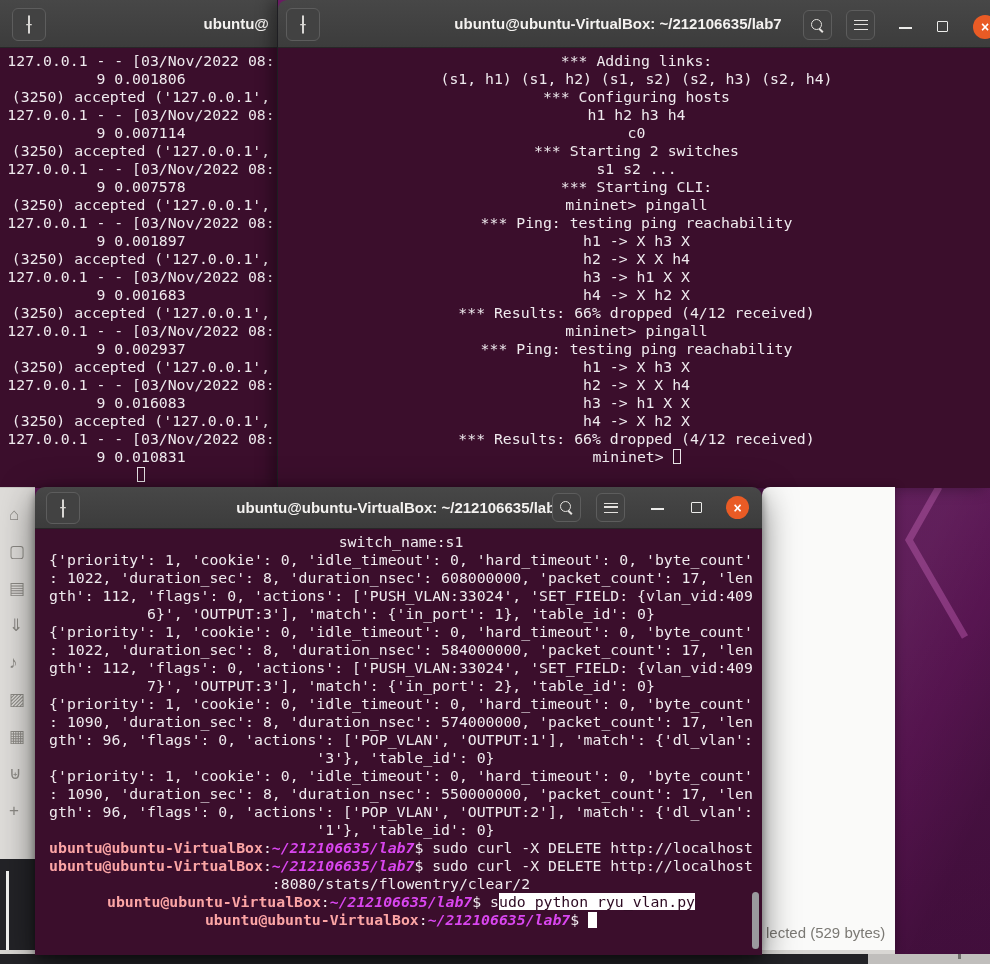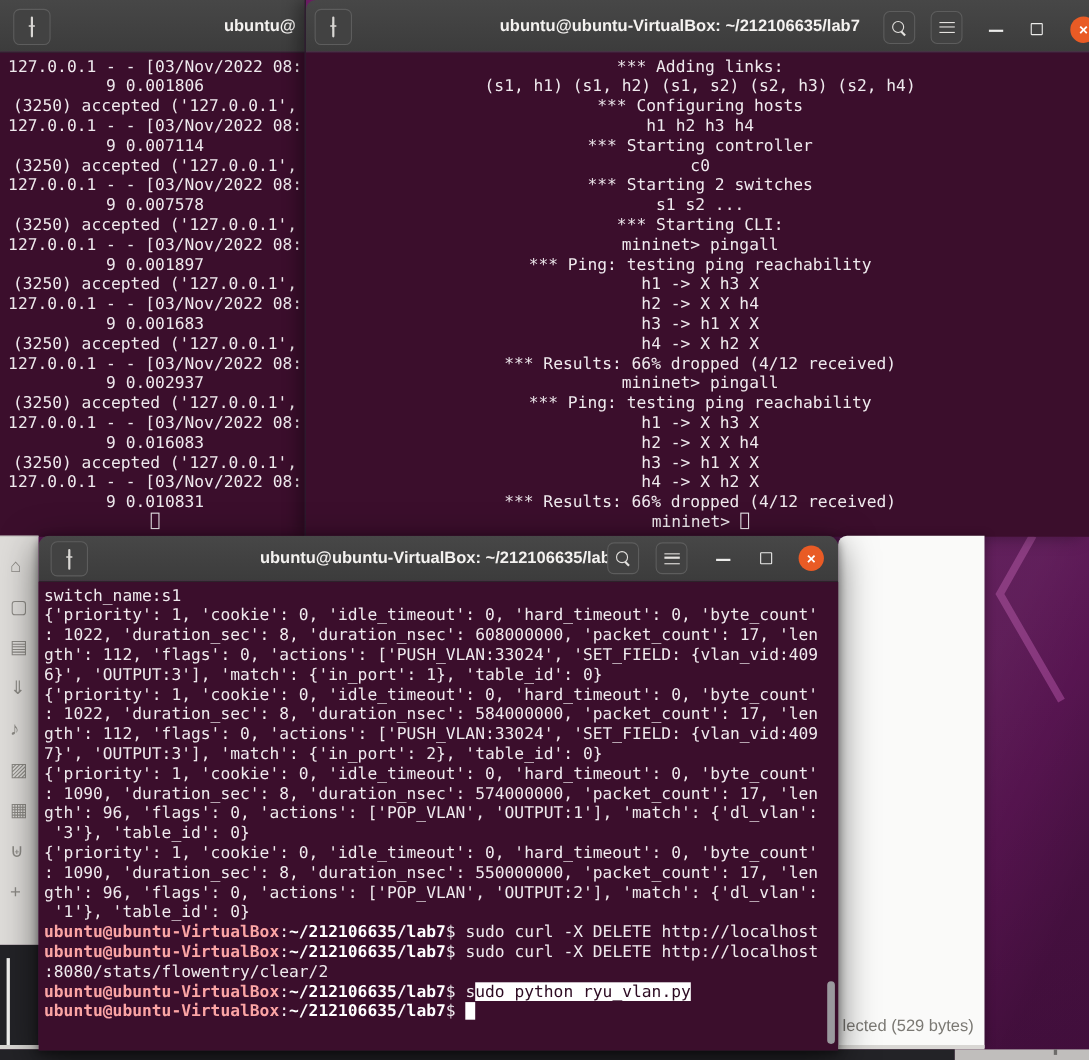--- a/index.html
+++ b/index.html
@@ -25,21 +25,21 @@
   .icon-menu::after { content:""; position:absolute; left:0; top:2.6px; width:14px; height:1.8px; background:#e4e2df; }
   .ctl-min { position:absolute; width:13px; height:2px; background:#ececea; }
   .ctl-max { position:absolute; width:11px; height:11px; border:1.6px solid #ececea; border-radius:1px; }
   .ctl-close { position:absolute; border-radius:50%; background:#e95b25; color:#fff; font-weight:bold; display:flex; align-items:center; justify-content:center; font-size:14px; line-height:1; }
 
   
   .term-content { position:absolute; background:#3b0e2c; overflow:hidden; padding:4px 0 0 5px; }
   .tline { white-space:pre; height:18px; line-height:18px; font-family:"DejaVu Sans Mono",monospace; font-size:14.8px; letter-spacing:0; color:#efeaee; }
   .seg-fg { color:#efeaee; }
   .seg-green { color:#fca5a5; font-weight:bold; }
-  .seg-blue { color:#ffffff; font-weight:bold; }
+  .seg-blue { color:#d946ef; font-weight:bold;font-style:italic; }
   .seg-sel { background:#ffffff; color:#2d0a22; }
   .seg-curH { display:inline-block; width:8px; height:15px; border:1.5px solid #e9e5e8; vertical-align:-2px; }
   .seg-curB { display:inline-block; width:9px; height:16px; background:#ffffff; vertical-align:-3px; }
 
   
   .bg-win-left { position:absolute; left:0; top:0; width:277px; height:488px;text-align:center; }
   .bg-win-left .titlebar { height:48px; }
   .bg-win-left .term-content { top:48px; left:0; right:0; bottom:0; }
   .bg-win-right { position:absolute; left:277px; top:0; width:713px; height:488px; border-left:1px solid #1e1e22; box-shadow:-6px 0 14px rgba(0,0,0,.35); }
   .bg-win-right .titlebar { height:48px; border-top-left-radius:9px; }
@@ -56,21 +56,21 @@
 
   
   .bottom-line { position:absolute; left:0; top:950px; width:895px; height:4px; background:#d9d7d4; }
   .bottom-strip-dark { position:absolute; left:0; top:954px; width:868px; height:10px; background:#232327; }
   .bottom-strip-grey { position:absolute; left:868px; top:954px; width:122px; height:10px; background:#c0bebc; }
   .bottom-strip-grey .tick { position:absolute; left:90px; top:0; width:3px; height:5px; background:#6d6c6a; }
 
   
   .fg-win { position:absolute; left:35px; top:487px; width:727px; height:468px; border-radius:10px 10px 0 0; box-shadow:0 10px 34px rgba(0,0,0,.55), 0 2px 8px rgba(0,0,0,.4); }
   .fg-win .titlebar { height:42px; border-radius:10px 10px 0 0; }
-  .fg-win .term-content { top:42px; left:0; right:0; bottom:0; }
+  .fg-win .term-content { top:42px; left:0; right:0; bottom:0;text-align:center; }
   .fg-scroll-thumb { position:absolute; right:3px; top:405px; width:7px; height:57px; border-radius:4px; background:#9a999e; z-index:5; }
 </style>
 </head>
 <body>
 
 <div class="wallpaper-zone">
   <svg width="97" height="479">
     <polyline points="46,2 16,55 72,152" fill="none" stroke="#8d3a83" stroke-width="7" opacity="0.85"></polyline>
   </svg>
   <div class="wallpaper-shade"></div>
@@ -127,21 +127,20 @@
     <div class="ctl-max" style="left:659px; top:21px;"></div>
     <div class="ctl-close" style="left:695px; top:15px; width:24px; height:24px;">
       <span>×</span>
     </div>
   </div>
   <div class="term-content">
       <div class="tline"><span class="seg-fg">*** Adding links:</span></div>
       <div class="tline"><span class="seg-fg">(s1, h1) (s1, h2) (s1, s2) (s2, h3) (s2, h4)</span></div>
       <div class="tline"><span class="seg-fg">*** Configuring hosts</span></div>
       <div class="tline"><span class="seg-fg">h1 h2 h3 h4</span></div>
-      <div class="tline"><span class="seg-fg">*** Starting controller</span></div>
       <div class="tline"><span class="seg-fg">c0</span></div>
       <div class="tline"><span class="seg-fg">*** Starting 2 switches</span></div>
       <div class="tline"><span class="seg-fg">s1 s2 ...</span></div>
       <div class="tline"><span class="seg-fg">*** Starting CLI:</span></div>
       <div class="tline"><span class="seg-fg">mininet&gt; pingall</span></div>
       <div class="tline"><span class="seg-fg">*** Ping: testing ping reachability</span></div>
       <div class="tline"><span class="seg-fg">h1 -&gt; X h3 X</span></div>
       <div class="tline"><span class="seg-fg">h2 -&gt; X X h4</span></div>
       <div class="tline"><span class="seg-fg">h3 -&gt; h1 X X</span></div>
       <div class="tline"><span class="seg-fg">h4 -&gt; X h2 X</span></div>

